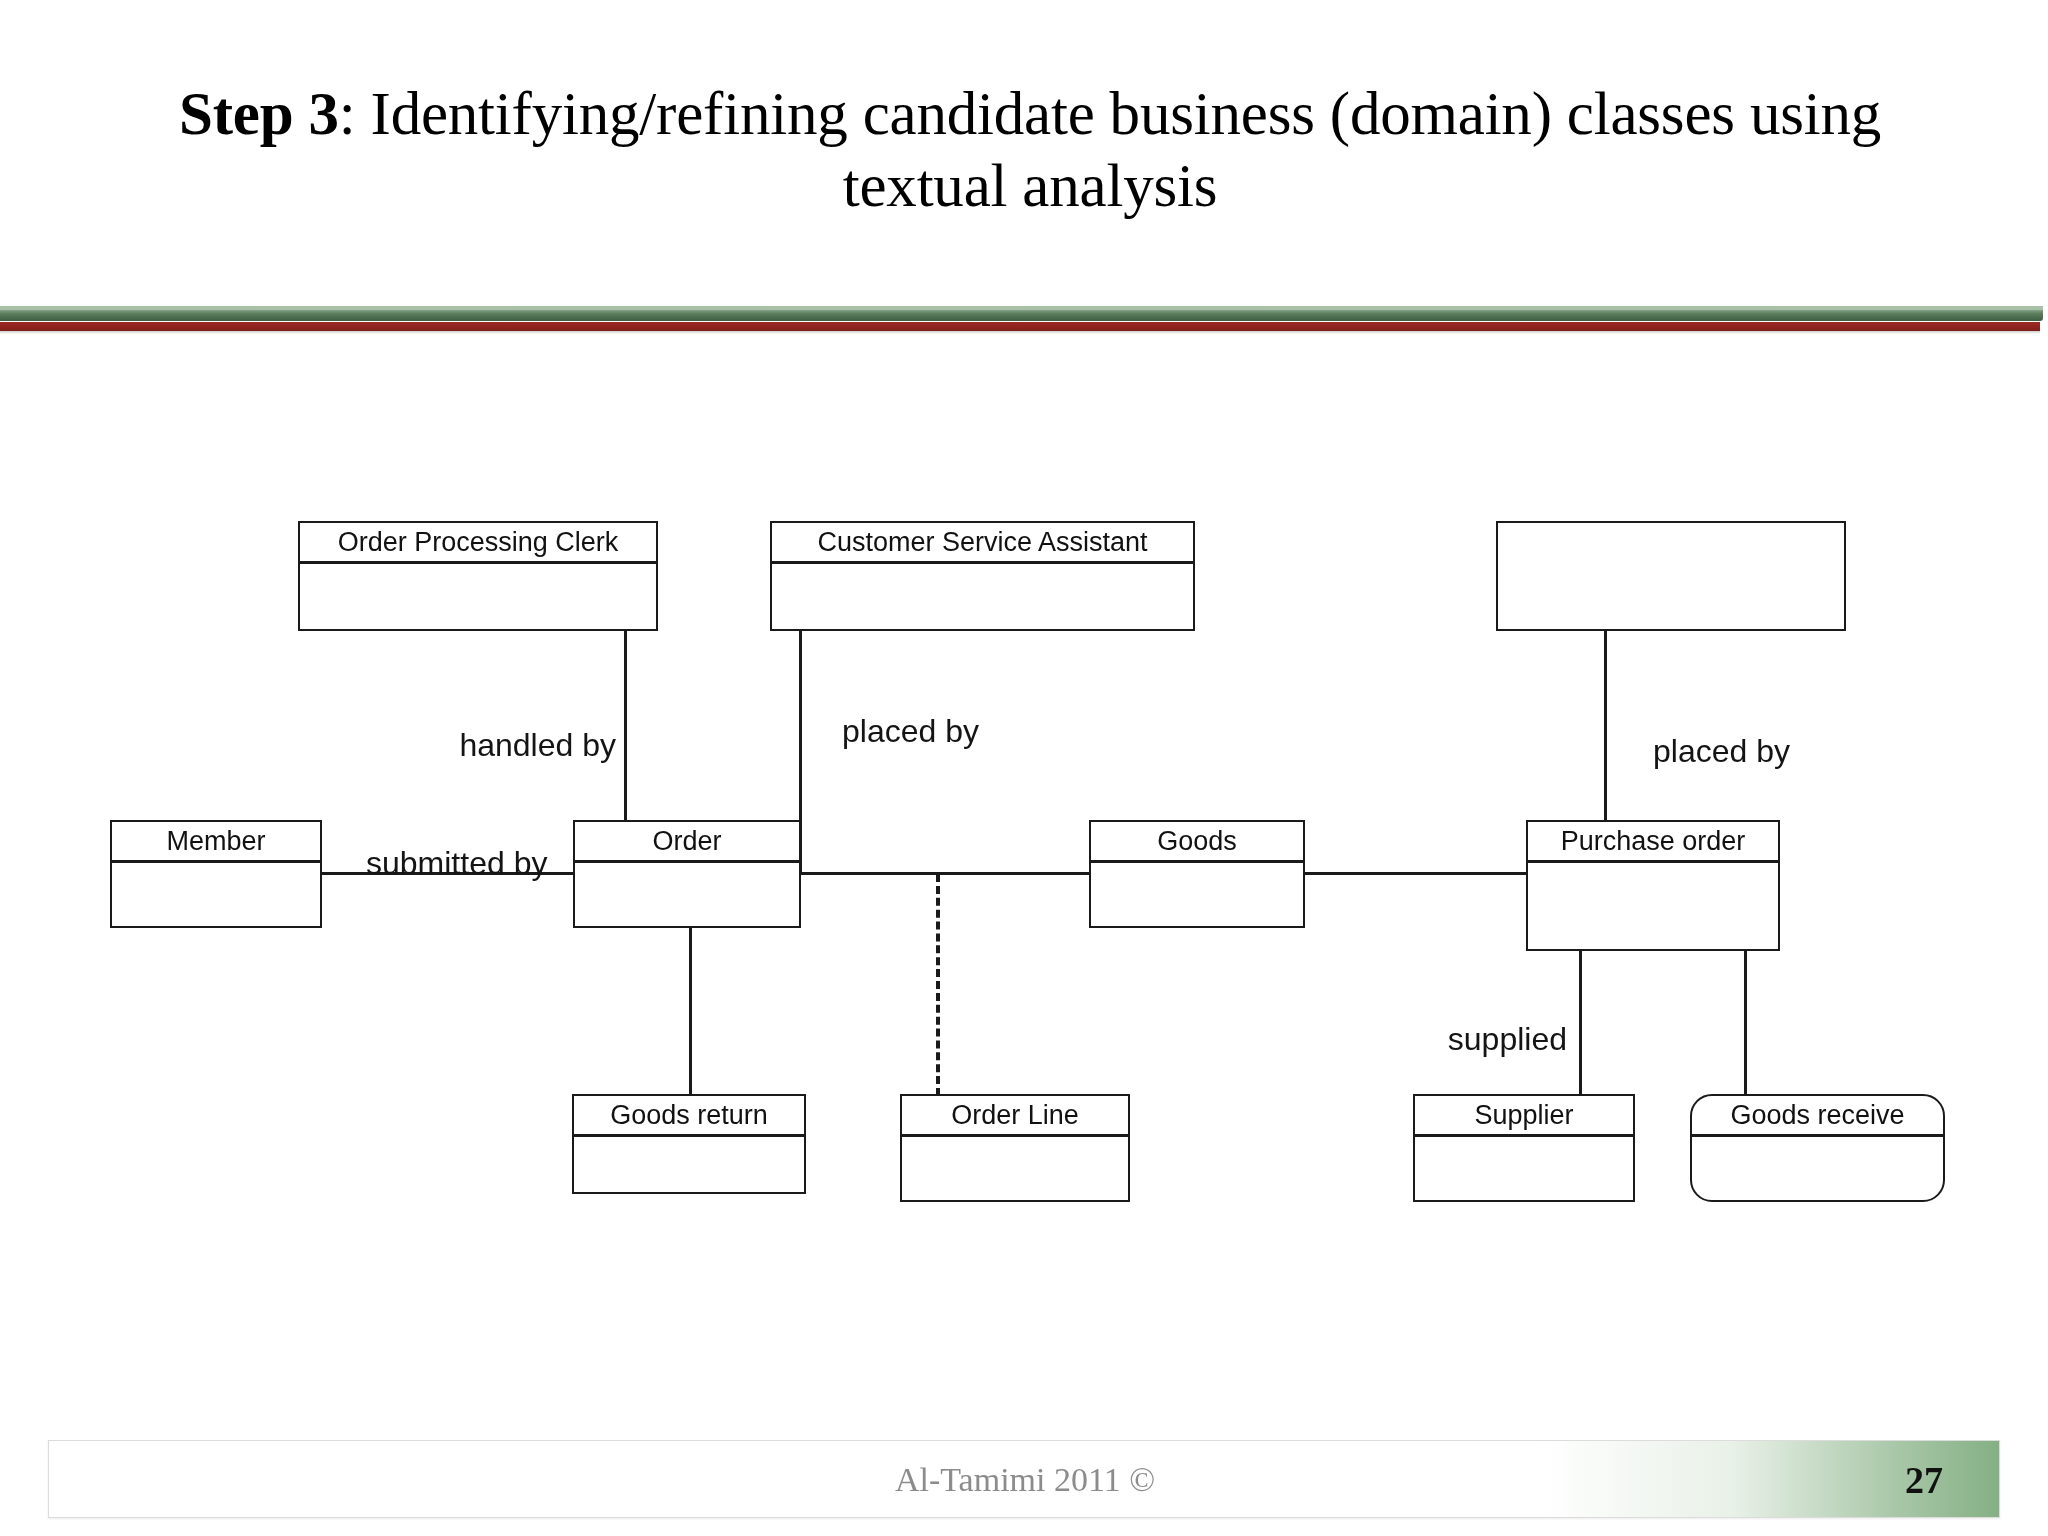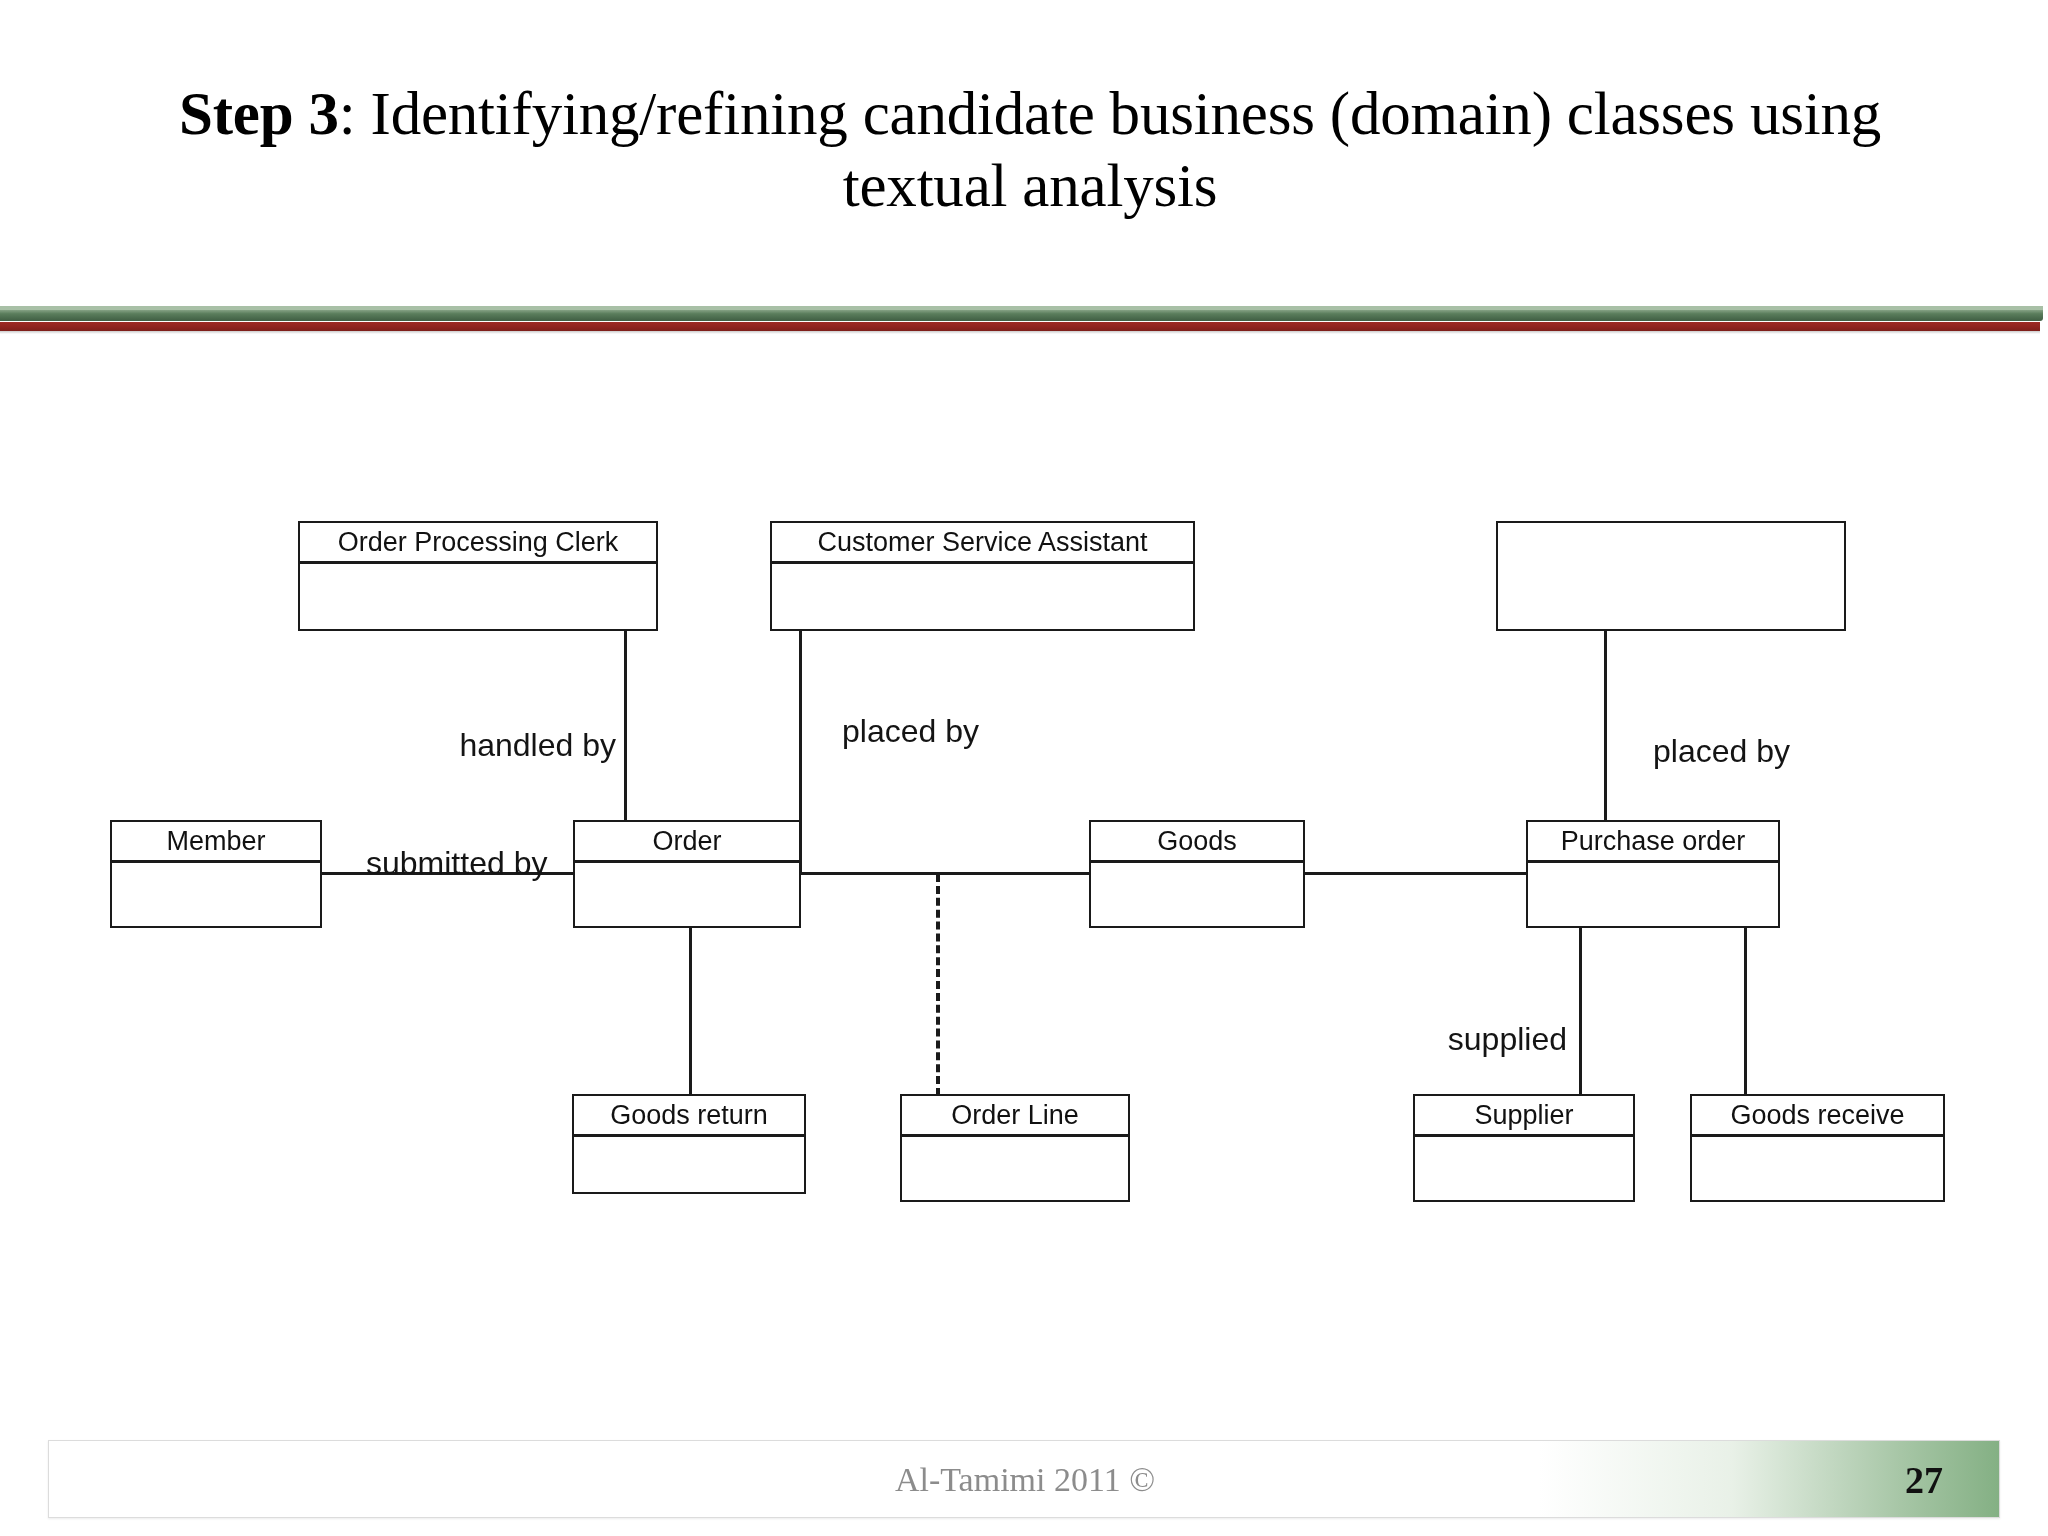--- a/index.html
+++ b/index.html
@@ -235,41 +235,41 @@
     <div class="uml-box" style="left:573px; top:820px; width:228px; height:108px;">
       <div class="uml-name">Order</div>
       <div class="uml-attrs"></div>
     </div>
 
     <div class="uml-box" style="left:1089px; top:820px; width:216px; height:108px;">
       <div class="uml-name">Goods</div>
       <div class="uml-attrs"></div>
     </div>
 
-    <div class="uml-box" style="left:1526px; top:820px; width:254px; height:108px;gap:38px;">
+    <div class="uml-box" style="left:1526px; top:820px; width:254px; height:131px;gap:38px;">
       <div class="uml-name">Purchase order</div>
       <div class="uml-attrs"></div>
     </div>
 
     <div class="uml-box" style="left:572px; top:1094px; width:234px; height:100px;">
       <div class="uml-name">Goods return</div>
       <div class="uml-attrs"></div>
     </div>
 
     <div class="uml-box" style="left:900px; top:1094px; width:230px; height:108px;">
       <div class="uml-name">Order Line</div>
       <div class="uml-attrs"></div>
     </div>
 
     <div class="uml-box" style="left:1413px; top:1094px; width:222px; height:108px;">
       <div class="uml-name">Supplier</div>
       <div class="uml-attrs"></div>
     </div>
 
-    <div class="uml-box" style="left:1690px; top:1094px; width:255px; height:108px;">
+    <div class="uml-box" style="left:1690px; top:1094px; width:255px; height:108px;border-radius:22px;">
       <div class="uml-name">Goods receive</div>
       <div class="uml-attrs"></div>
     </div>
 
   </div>
 
   <div class="footer-bar">
     <div class="footer-grad"></div>
     <div class="footer-text">Al-Tamimi 2011 ©</div>
     <div class="footer-page">27</div>

